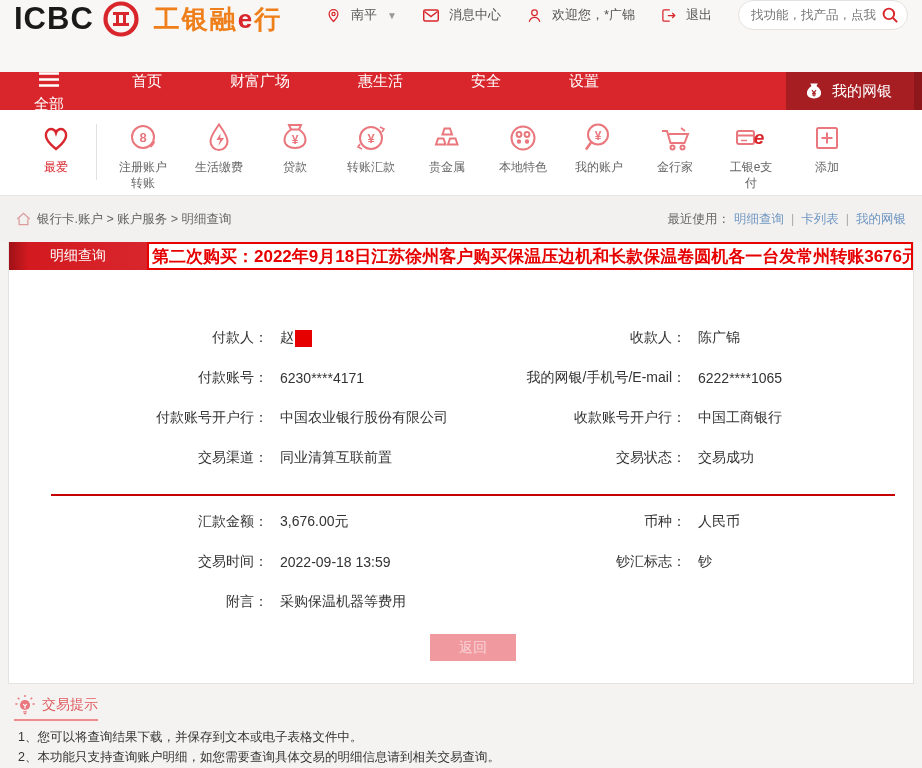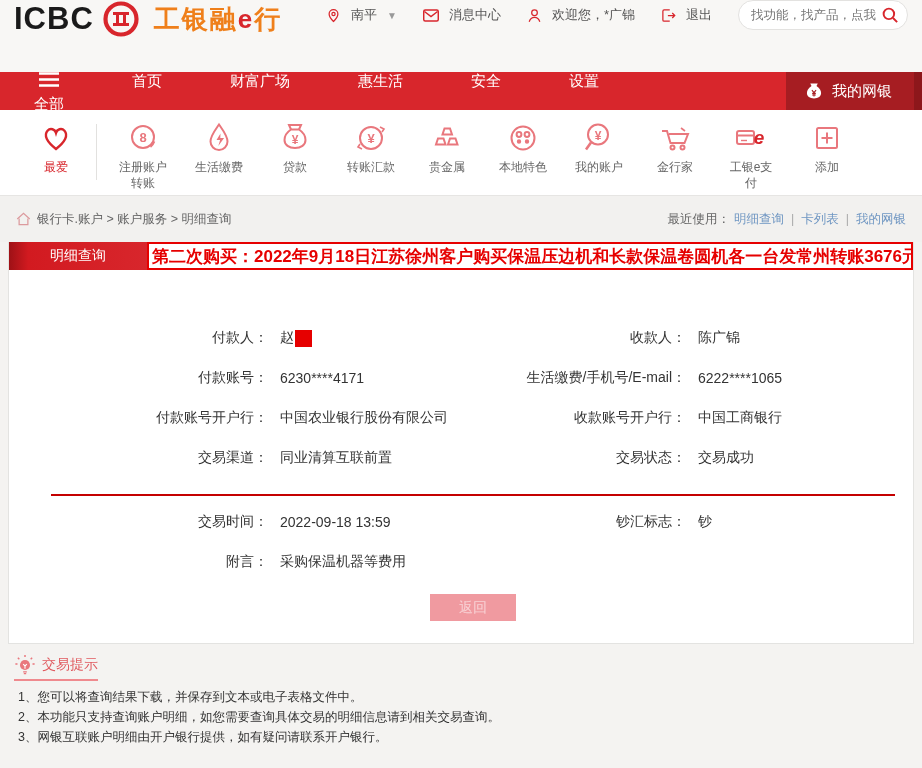--- a/index.html
+++ b/index.html
@@ -314,38 +314,44 @@
       <div class="dvalue">
           <span>赵</span>
           <span class="redact"></span>
         </div>
       <div class="dlabel r">收款人：</div>
       <div class="dvalue last">陈广锦</div>
     </div>
     <div class="drow">
       <div class="dlabel">付款账号：</div>
       <div class="dvalue">6230****4171</div>
-      <div class="dlabel r">生活缴费/手机号/E-mail：</div>
+      <div class="dlabel r">我的网银/手机号/E-mail：</div>
       <div class="dvalue last">6222****1065</div>
     </div>
     <div class="drow">
       <div class="dlabel">付款账号开户行：</div>
       <div class="dvalue">中国农业银行股份有限公司</div>
       <div class="dlabel r">收款账号开户行：</div>
       <div class="dvalue last">中国工商银行</div>
     </div>
     <div class="drow">
       <div class="dlabel">交易渠道：</div>
       <div class="dvalue">同业清算互联前置</div>
       <div class="dlabel r">交易状态：</div>
       <div class="dvalue last">交易成功</div>
     </div>
 
     <div class="red-divider"></div>
 
+    <div class="drow">
+      <div class="dlabel">汇款金额：</div>
+      <div class="dvalue">3,676.00元</div>
+      <div class="dlabel r">币种：</div>
+      <div class="dvalue last">人民币</div>
+    </div>
     <div class="drow">
       <div class="dlabel">交易时间：</div>
       <div class="dvalue">2022-09-18 13:59</div>
       <div class="dlabel r">钞汇标志：</div>
       <div class="dvalue last">钞</div>
     </div>
     <div class="drow">
       <div class="dlabel">附言：</div>
       <div class="dvalue">采购保温机器等费用</div>
       <div class="dlabel r"></div>

